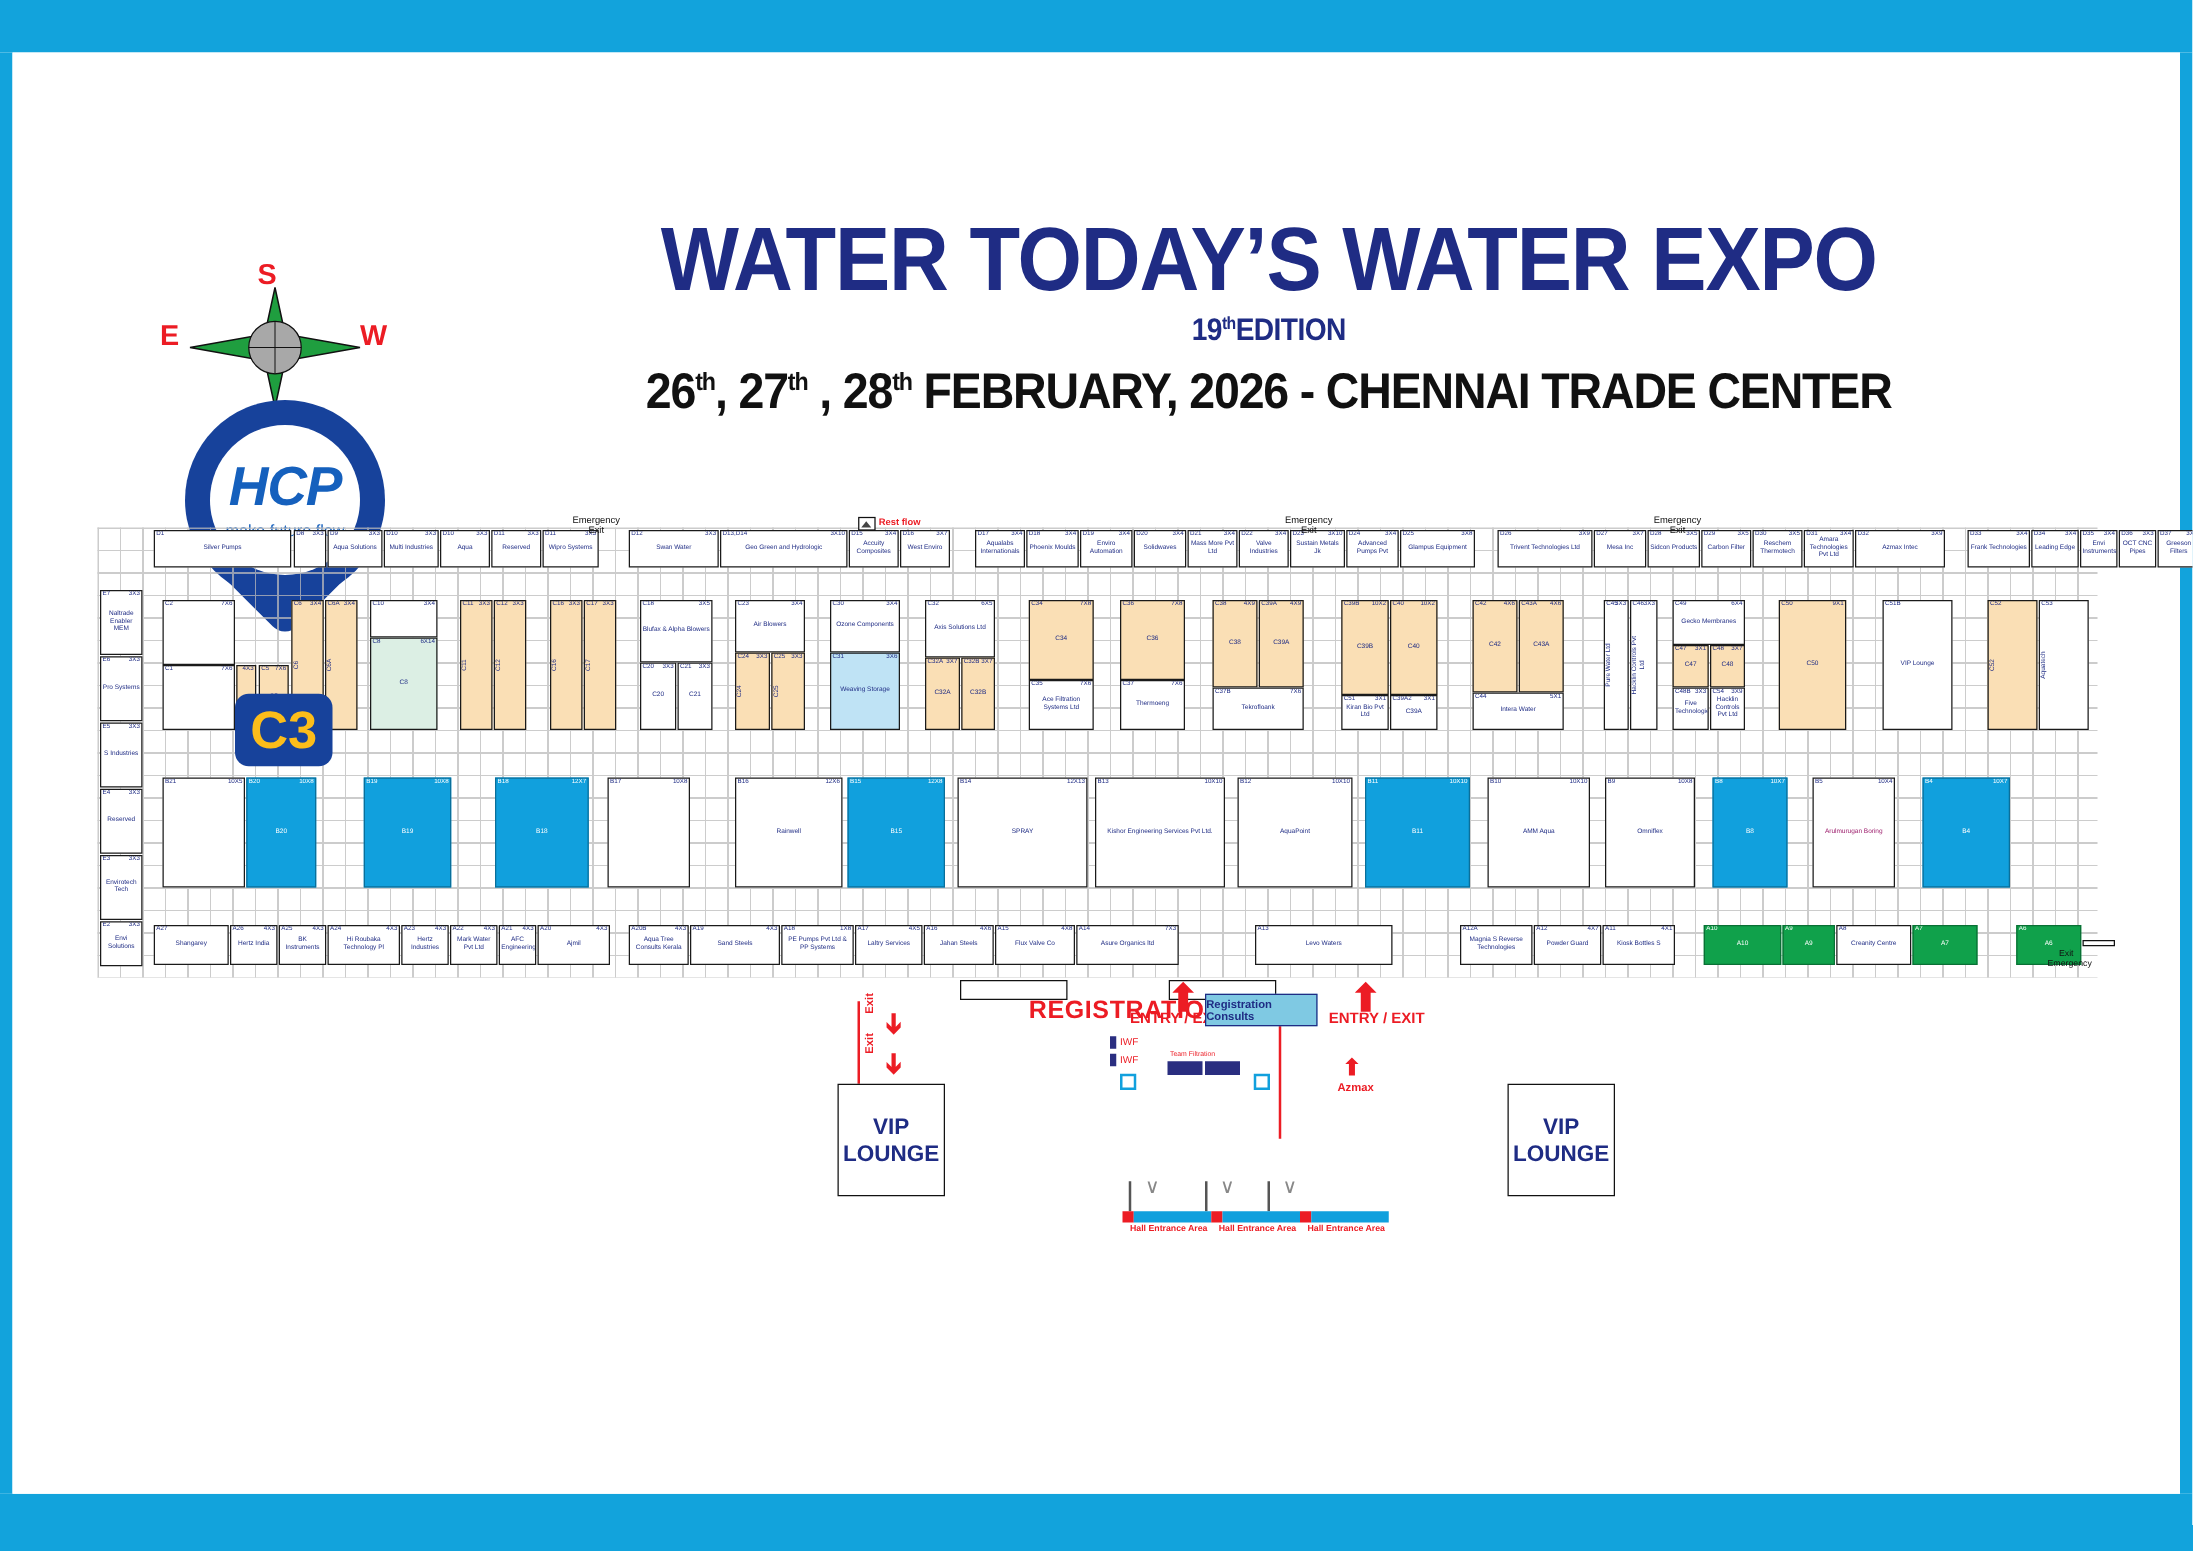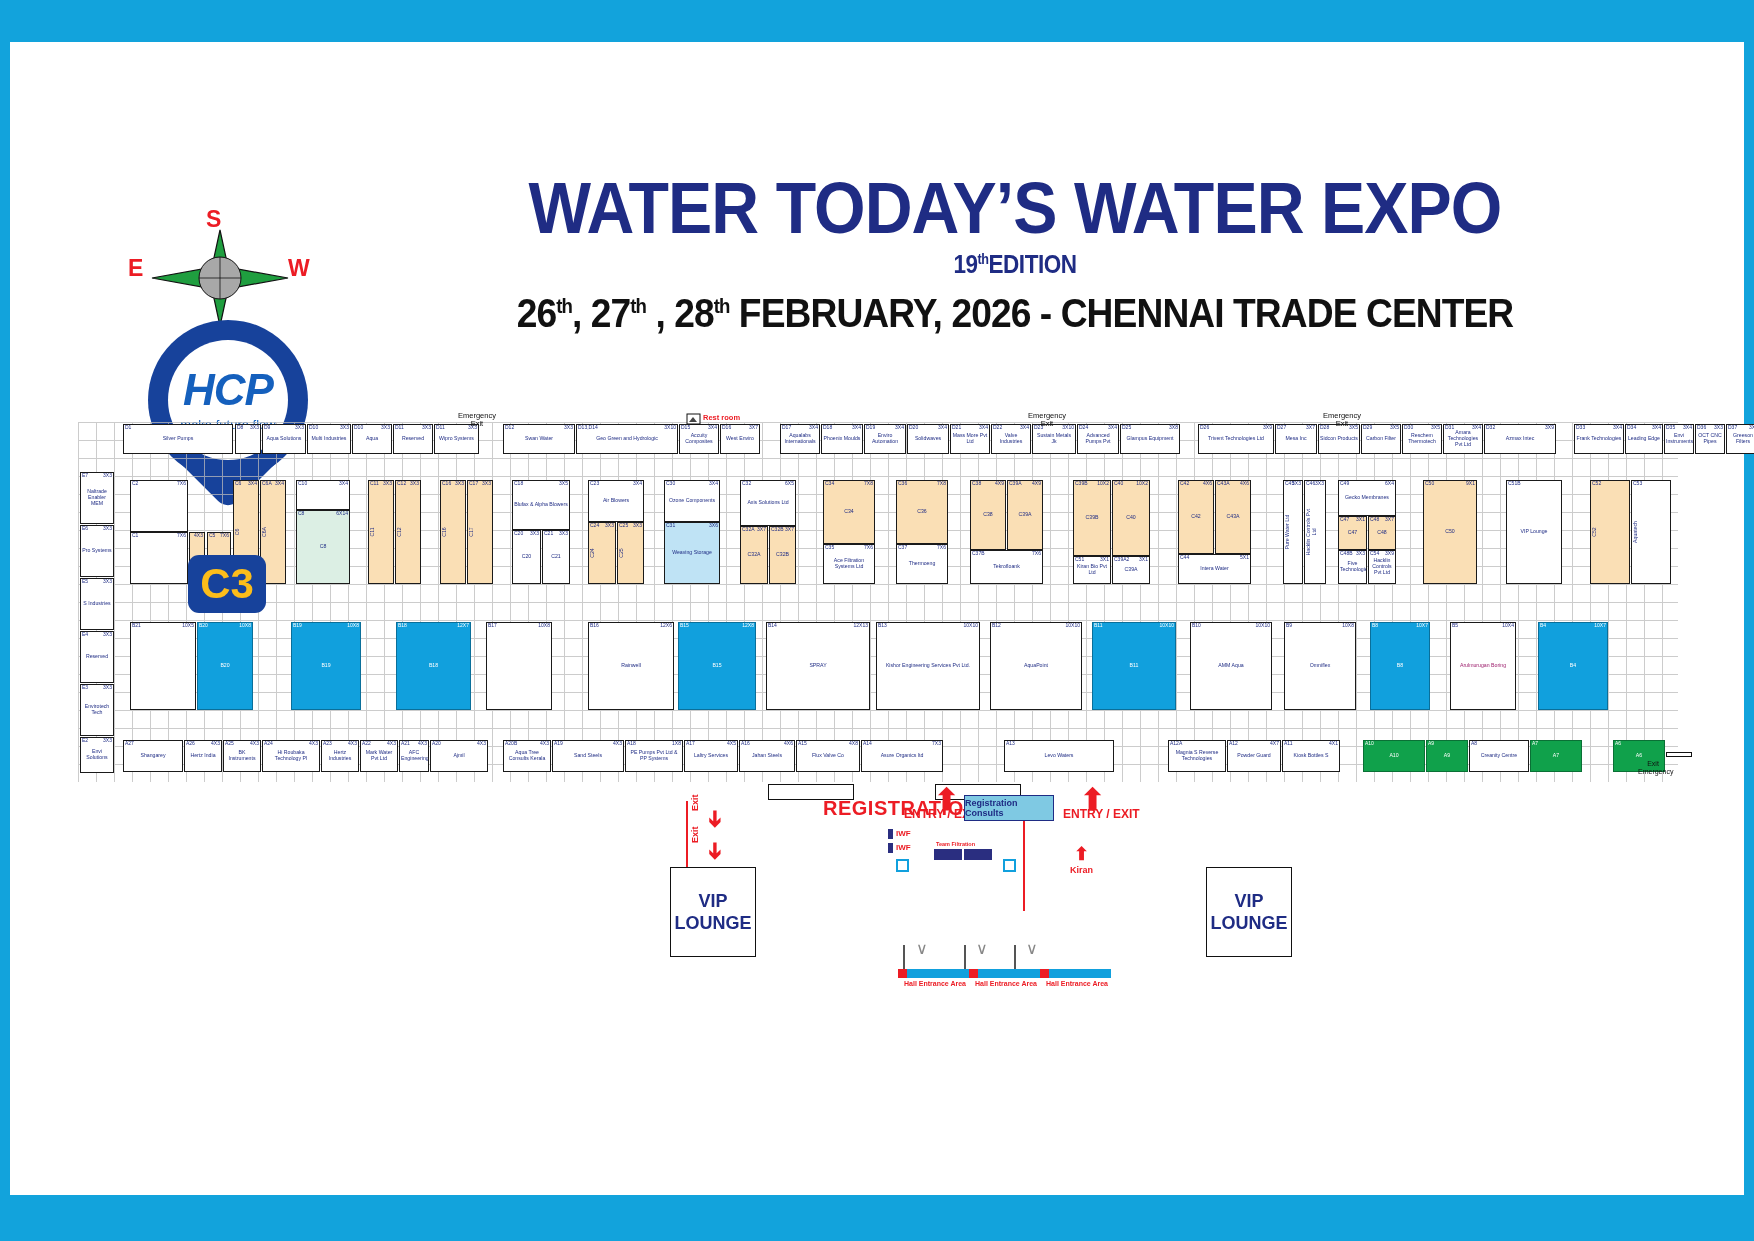--- a/index.html
+++ b/index.html
@@ -119,21 +119,21 @@
   .reg-counter{
     position:absolute;background:#7FC9E3;border:1px solid #1F2C84;
     font-size:9px;font-weight:bold;color:#1F2C84;
     display:flex;align-items:center;justify-content:center;
   }
   .arrow-red-up{
     position:absolute;color:#EC1C24;font-size:22px;line-height:1;font-weight:bold;
   }
   .sq-blue{position:absolute;width:9px;height:9px;border:2px solid #11A0DD;background:#fff;}
   .navy-rect{position:absolute;background:#2A2E80;}
-  .red-label{position:absolute;font-size:5.5px;font-weight:bold;color:#EC1C24;white-space:nowrap;}
+  .red-label{position:absolute;font-size:5.5px;font-weight:normal;color:#EC1C24;white-space:nowrap;}
   .entry-small{position:absolute;font-size:9px;font-weight:bold;color:#EC1C24;}
   .hall-bar{position:absolute;height:9px;background:#11A0DD;}
   .hall-bar-cap{position:absolute;width:9px;height:9px;background:#EC1C24;}
   .hall-bar-label{position:absolute;font-size:7px;font-weight:bold;color:#EC1C24;white-space:nowrap;}
   .tick{position:absolute;width:2px;background:#555;}
   .vee{position:absolute;font-size:16px;color:#888;}
   #exit-emergency{position:absolute;right:10px;top:5px;font-size:7px;color:#111;text-align:center;line-height:1.2;}
   .exit-door{position:absolute;border:1.4px solid #111;background:#fff;}
 </style>
 </head>
@@ -770,21 +770,21 @@
           <span class="nm">A6</span>
         </div>
       </div>
 
     <div class="anno" style="left:380px;top:-10px;white-space:pre;">Emergency
 Exit</div>
     <div class="anno" style="left:950px;top:-10px;white-space:pre;">Emergency
 Exit</div>
     <div class="anno" style="left:1245px;top:-10px;white-space:pre;">Emergency
 Exit</div>
-    <div class="anno red" style="left:625px;top:-8px;">Rest room</div>
+    <div class="anno red" style="left:625px;top:-8px;">Rest flow</div>
     <svg style="position:absolute;left:608px;top:-10px;" width="16" height="14">
       <rect x="1" y="2" width="13" height="10" fill="#fff" stroke="#111" stroke-width="1"></rect>
       <path d="M3 10 L7 5 L11 10 Z" fill="#444"></path>
     </svg>
 
     <div class="booth" style="left:2px;top:50px;width:34px;height:52px;">
       <span class="code">E7</span>
         <span class="dim">3X3</span>
       <span class="nm">Naltrade Enabler MEM</span>
     </div>
@@ -848,21 +848,21 @@
     <div class="navy-rect" style="left:810px;top:56px;width:5px;height:10px;"></div>
 
     <div class="red-label" style="left:858px;top:54px;">Team Filtration</div>
     <div class="navy-rect" style="left:856px;top:62px;width:28px;height:11px;"></div>
     <div class="navy-rect" style="left:886px;top:62px;width:28px;height:11px;"></div>
 
     <div class="sq-blue" style="left:818px;top:72px;"></div>
     <div class="sq-blue" style="left:925px;top:72px;"></div>
 
     <div class="arrow-red-up" style="left:996px;top:58px;font-size:18px;">⬆</div>
-    <div class="entry-small" style="left:992px;top:78px;">Kiran</div>
+    <div class="entry-small" style="left:992px;top:78px;">Azmax</div>
 
     <div class="vipbox" style="left:592px;top:80px;width:84px;height:88px;white-space:pre;">VIP
 LOUNGE</div>
     <div class="vipbox" style="left:1128px;top:80px;width:84px;height:88px;white-space:pre;">VIP
 LOUNGE</div>
 
     <div class="tick" style="left:825px;top:158px;height:24px;"></div>
     <div class="vee" style="left:838px;top:152px;">∨</div>
     <div class="tick" style="left:886px;top:158px;height:24px;"></div>
     <div class="vee" style="left:898px;top:152px;">∨</div>

